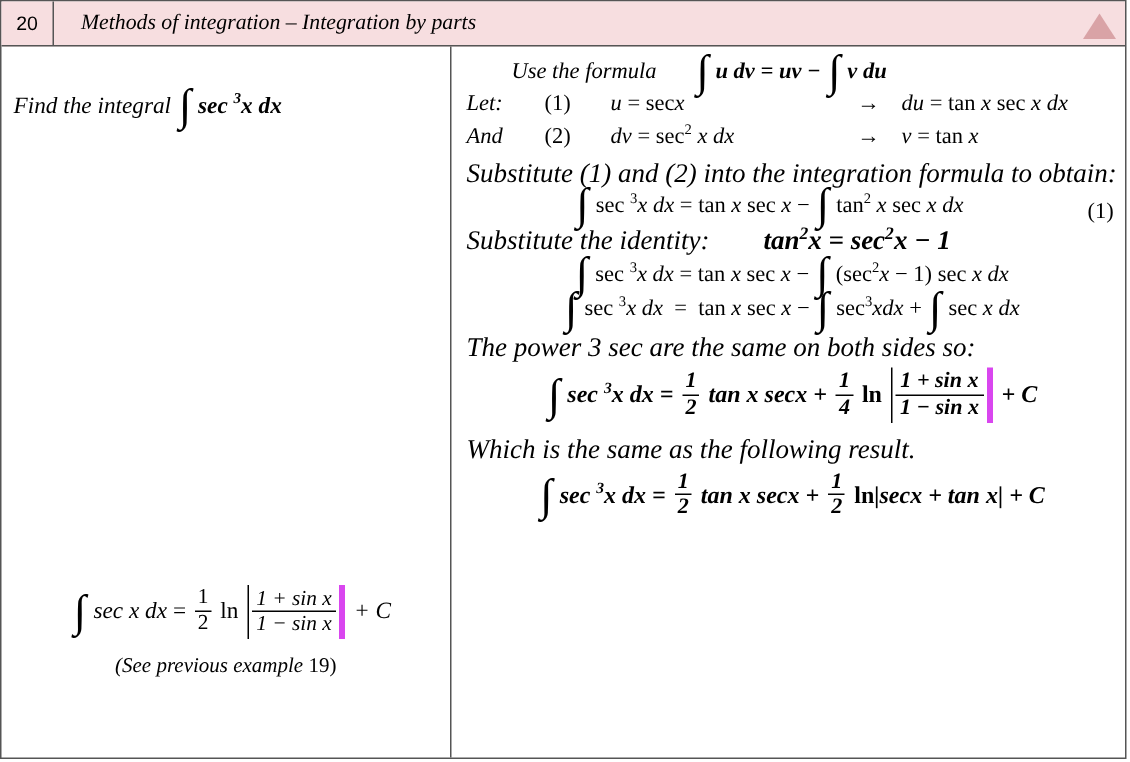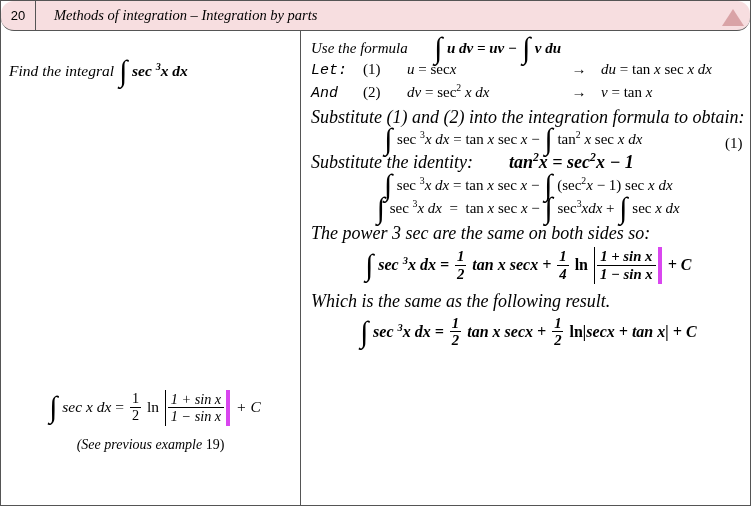--- a/index.html
+++ b/index.html
@@ -26,21 +26,20 @@
   }
   
   .header {
     height: 30px;
     min-height: 30px;
     background: #f7dee0;
     border-bottom: 1px solid #555;
     display: flex;
     align-items: stretch;
     box-sizing: border-box;
-    border-radius: 13px;
   }
   .header-num {
     width: 34px;
     min-width: 34px;
     border-right: 1px solid #555;
     display: flex;
     align-items: center;
     justify-content: center;
     font-family: "Liberation Sans", sans-serif;
     font-size: 13px;
@@ -168,21 +167,21 @@
   }
   .left-note .it { font-style: italic; }
   
   .row {
     display: flex;
     align-items: baseline;
     margin-bottom: 5px;
     font-size: 15px;
     white-space: nowrap;
   }
-  .row .c1 { width: 52px; flex: 0 0 52px; font-family: Liberation Mono, monospace; }
+  .row .c1 { width: 52px; flex: 0 0 52px; }
   .row .c2 { width: 44px; flex: 0 0 44px; }
   .row .c3 { width: 150px; flex: 0 0 150px; }
   .row .c4 { width: 44px; flex: 0 0 44px; text-align: center; }
   .center-eq {
     text-align: center;
     font-size: 15px;
     margin: 4px 0 6px 0;
     white-space: nowrap;
   }
   .tag-row {
@@ -208,21 +207,21 @@
     white-space: nowrap;
   }
   .stmt .bold { font-weight: bold; font-style: italic; text-align: right; }
   .formula-head {
     display: flex;
     align-items: baseline;
     font-size: 15px;
     margin-bottom: 4px;
     white-space: nowrap;
   }
-  .formula-head .lead { font-style: italic; width: 122px; flex: 0 0 122px; }
+  .formula-head .lead { font-style: italic; width: 122px; flex: 0 0 122px; margin-left: 30px; }
   .bold-eq {
     font-weight: bold;
     font-style: italic;
   }
   .nowrap { white-space: nowrap; }
   .big { font-size: 16px; }
 </style>
 </head>
 <body>
 

